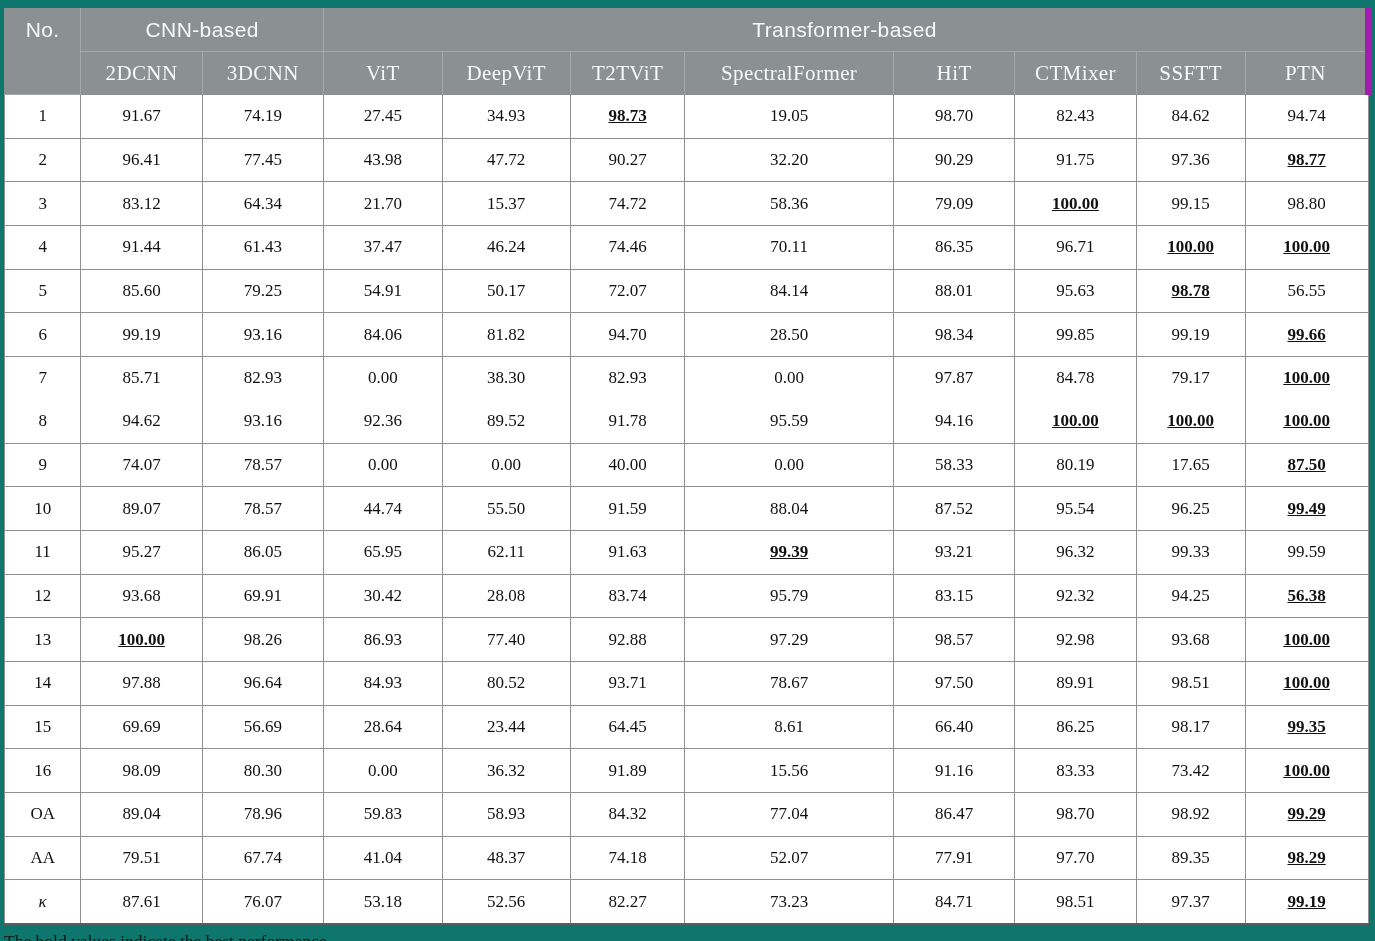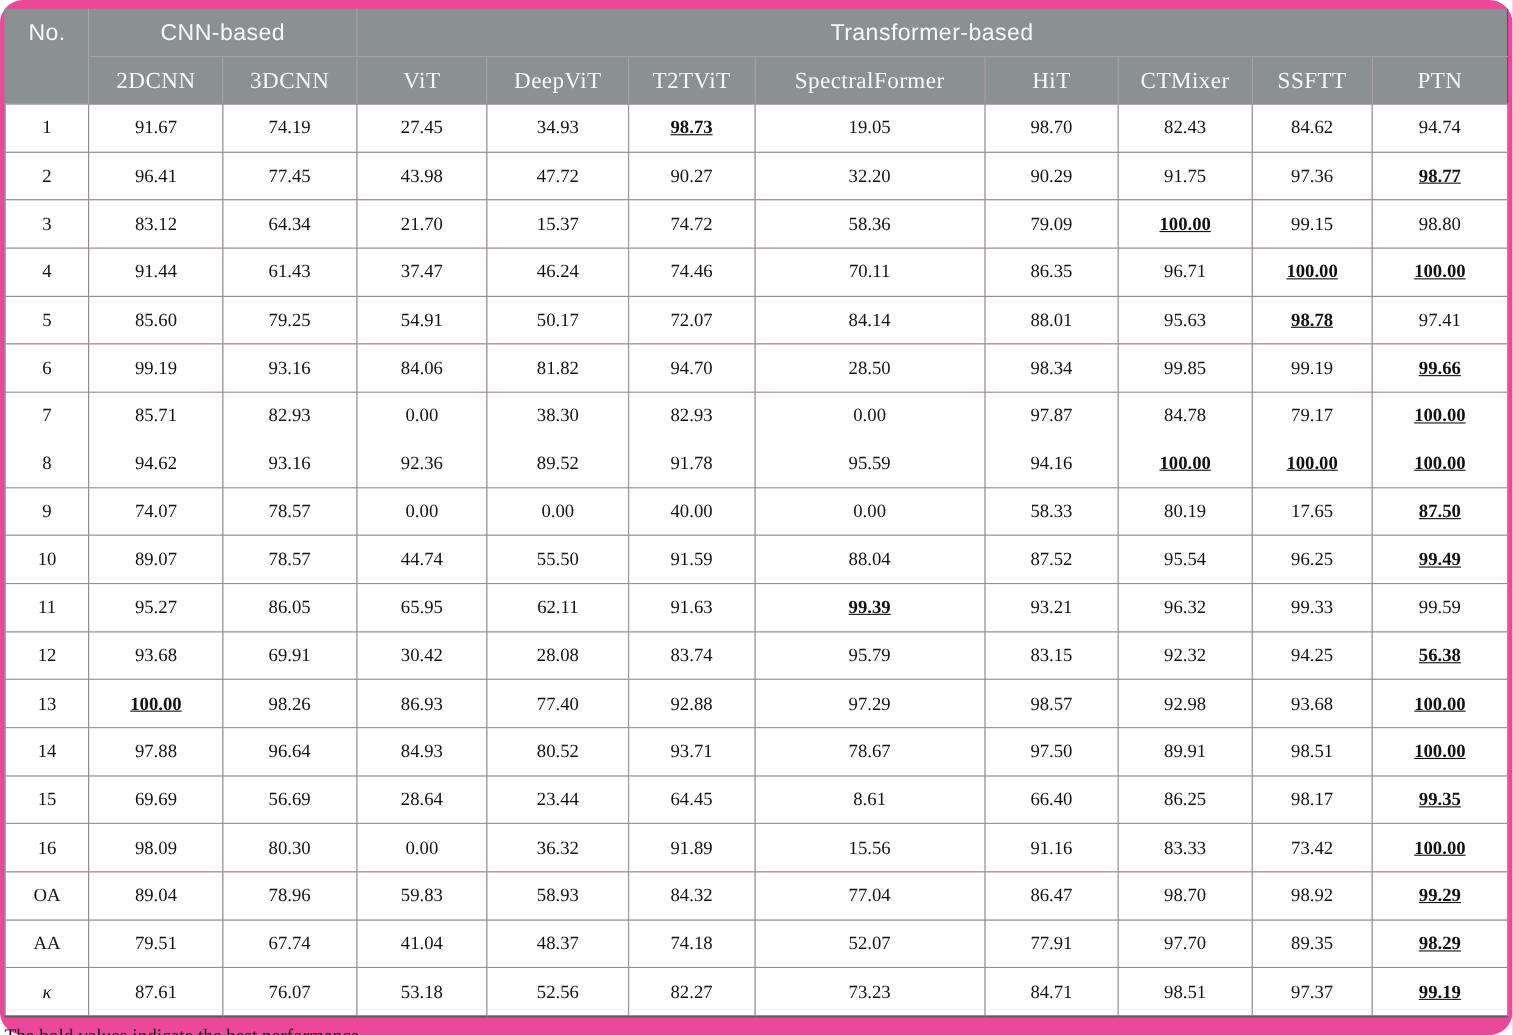--- a/index.html
+++ b/index.html
@@ -6,22 +6,21 @@
     margin: 0;
     padding: 0;
     background: #ffffff;
     font-family: "Liberation Serif", serif;
   }
   .page {
     width: 1375px;
     height: 941px;
     box-sizing: border-box;
     padding: 8px 4px 0 4px;
-    background: #ec4899;
-    border-radius: 21px;
+    background: #0f766e;
   }
   table.results {
     width: 1367px;
     border-collapse: collapse;
     table-layout: fixed;
   }
   
   thead th {
     background: #8b9092;
     color: #f8f8f8;
@@ -30,21 +29,21 @@
     font-size: 21px;
     letter-spacing: 0.4px;
     border: 1px solid #a4a8aa;
     height: 42px;
     text-align: center;
     vertical-align: middle;
     padding: 0;
   }
   thead tr:first-child th { border-top: 1px solid #8b9092; }
   thead th:first-child { border-left: 1px solid #8b9092; }
-  thead tr th:last-child { border-right: 1px solid #a21caf; }
+  thead tr th:last-child { border-right: 6px solid #a21caf; }
   thead th.no-col {
     vertical-align: top;
     padding-top: 9px;
   }
   thead tr.sub-header th { border-bottom: 1px solid #8f8f8f; font-family: Liberation Serif, serif; }
   
   tbody td {
     border: 1px solid #8f8f8f;
     height: 42.7px;
     text-align: center;
@@ -162,21 +161,21 @@
           <td class="row-label">5</td>
           <td>85.60</td>
           <td>79.25</td>
           <td>54.91</td>
           <td>50.17</td>
           <td>72.07</td>
           <td>84.14</td>
           <td>88.01</td>
           <td>95.63</td>
           <td class="bold">98.78</td>
-          <td>97.41</td>
+          <td>56.55</td>
         </tr>
         <tr>
           <td class="row-label">6</td>
           <td>99.19</td>
           <td>93.16</td>
           <td>84.06</td>
           <td>81.82</td>
           <td>94.70</td>
           <td>28.50</td>
           <td>98.34</td>

